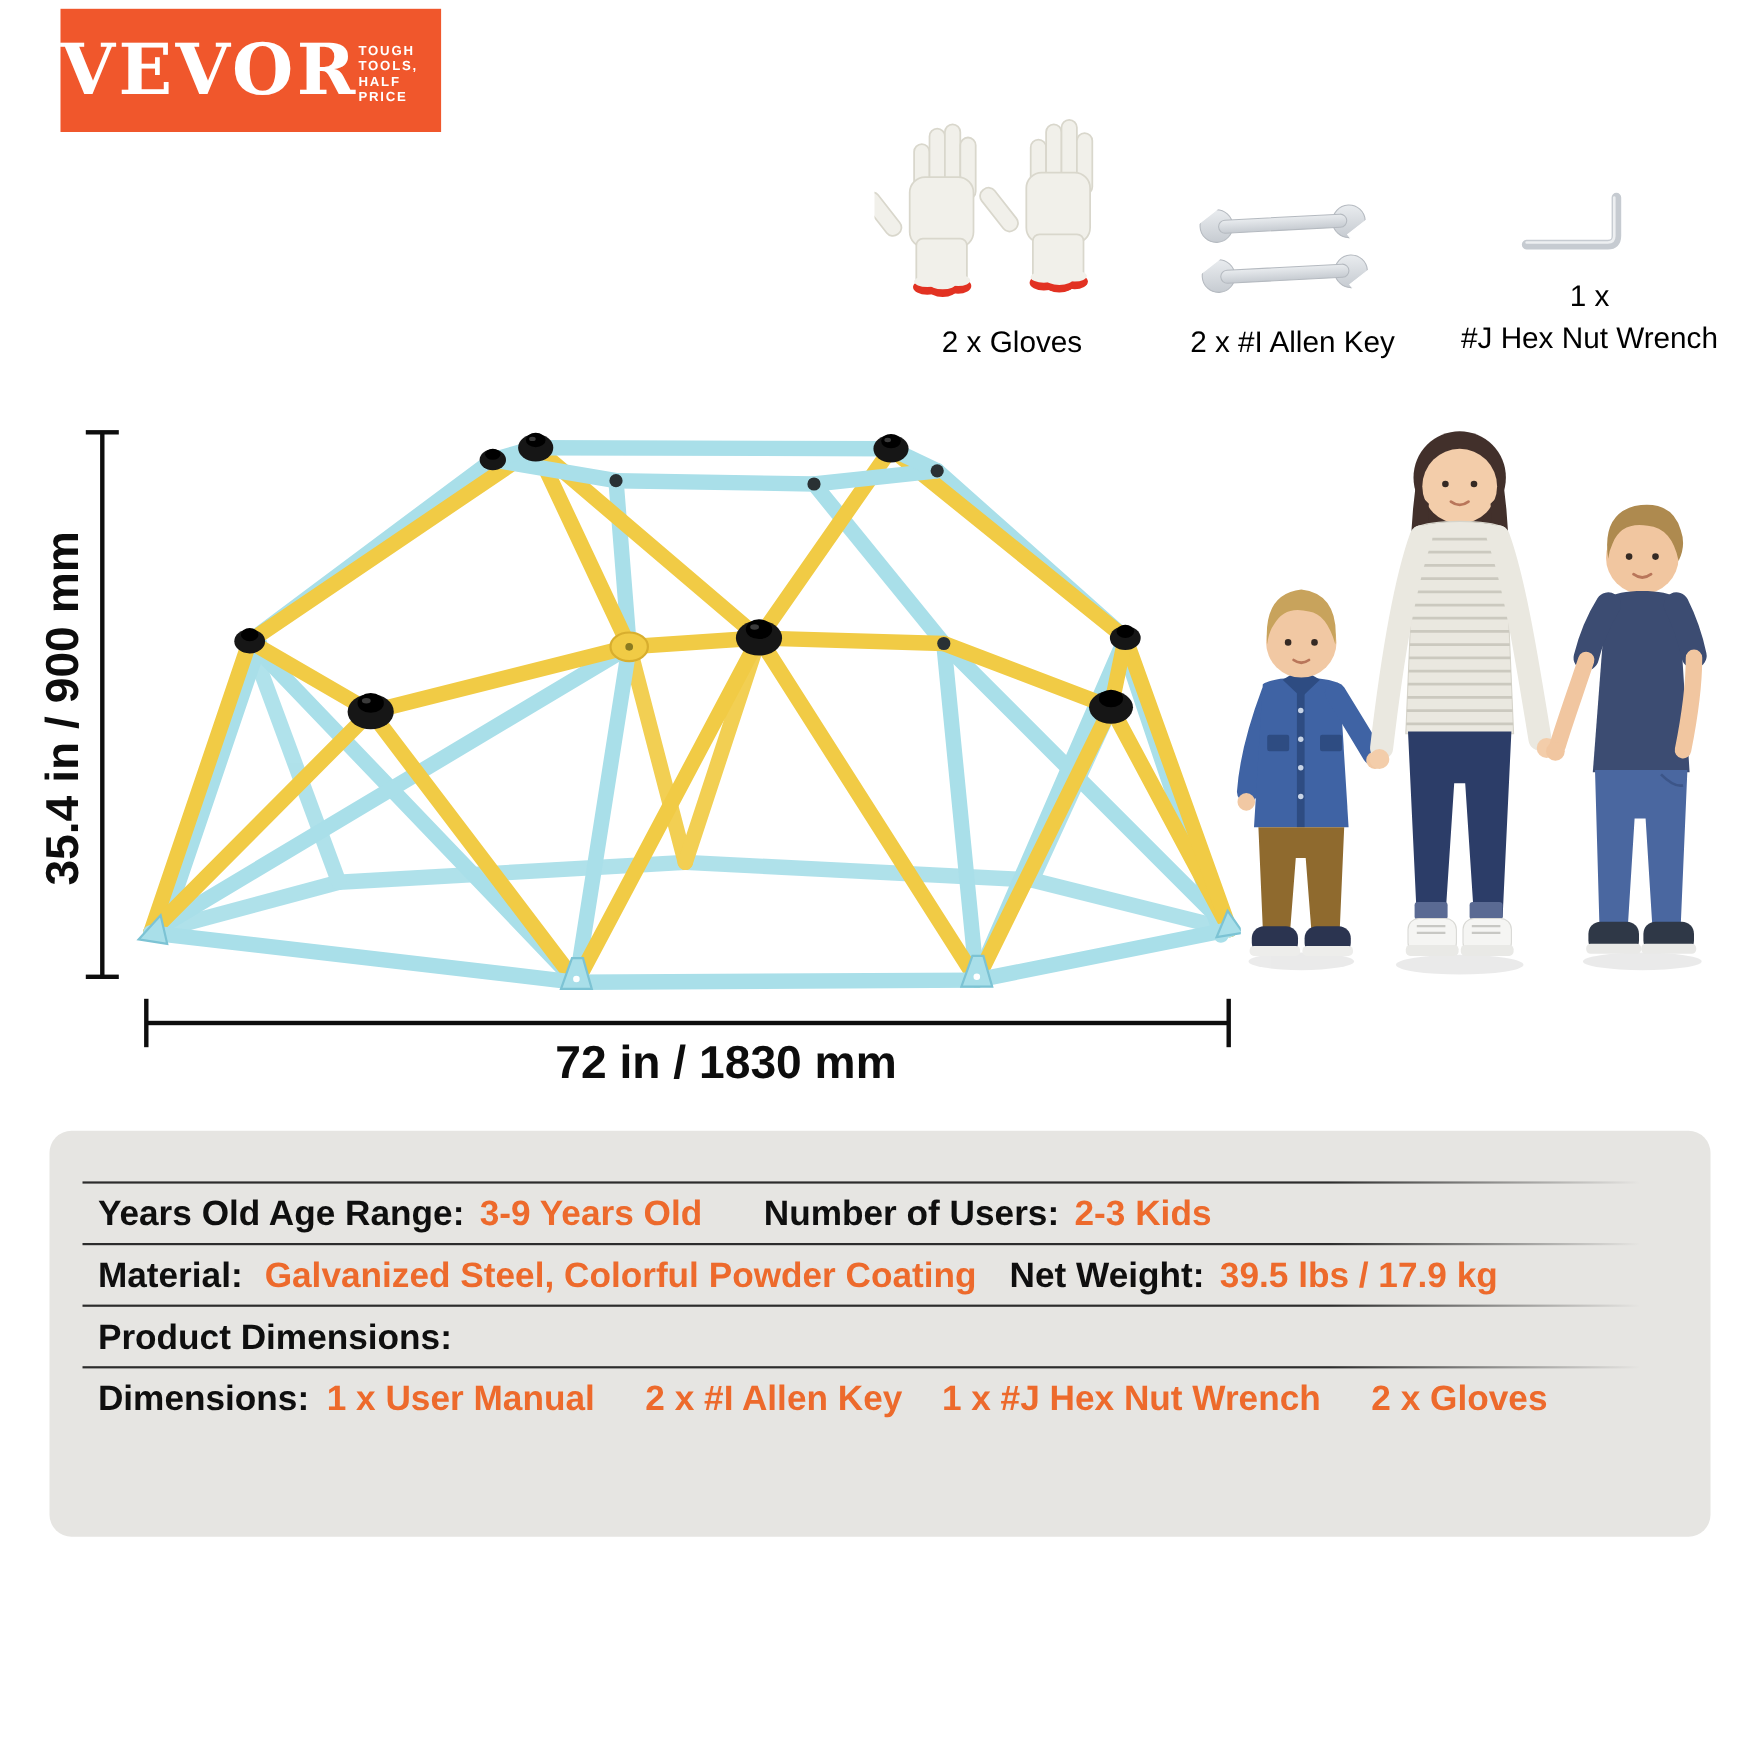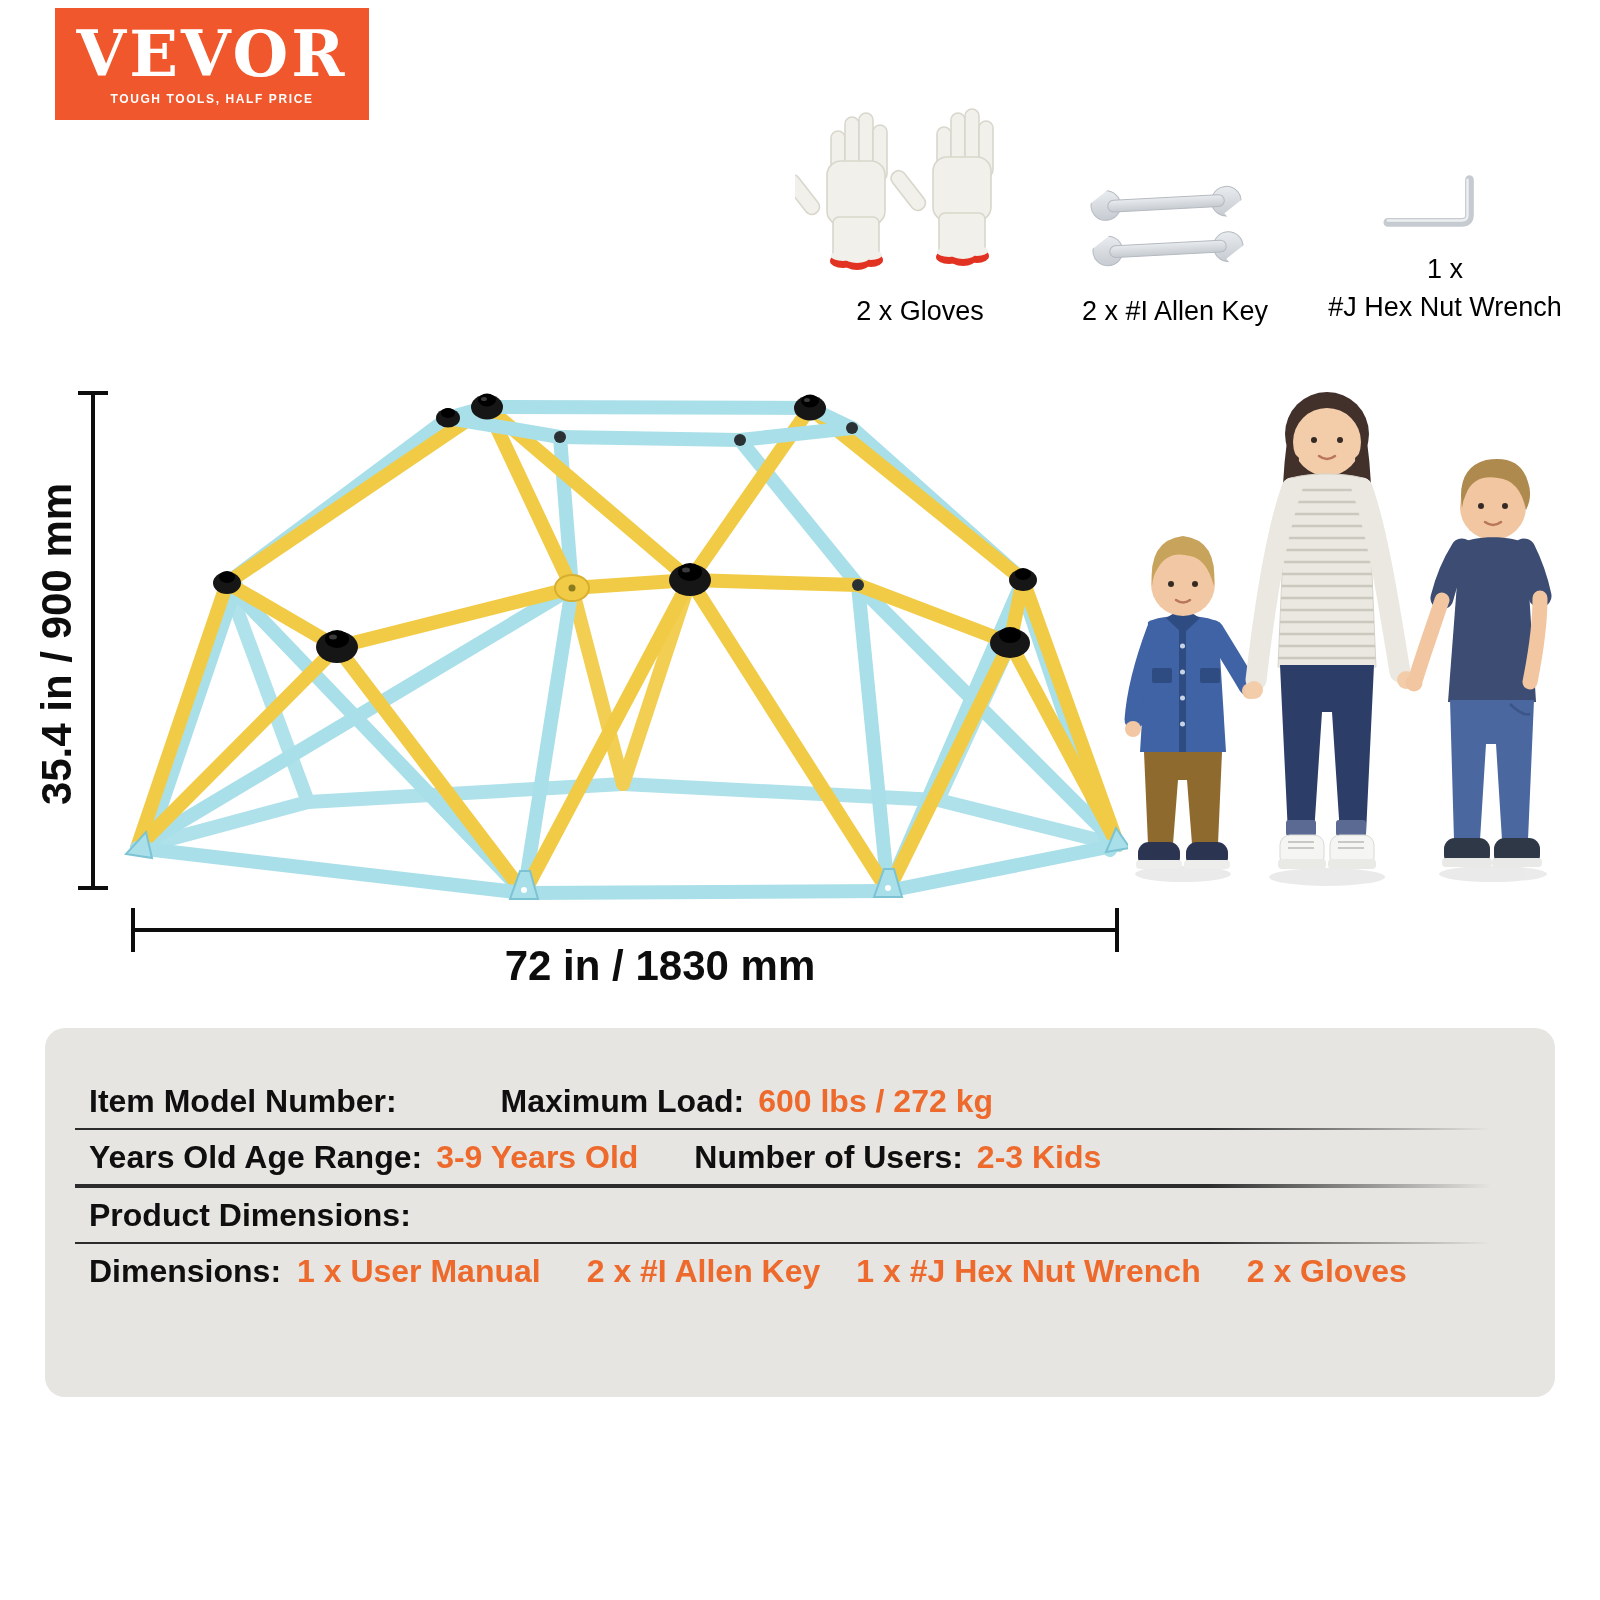--- a/index.html
+++ b/index.html
@@ -4,22 +4,22 @@
 <style>
   :root{
     --logo-orange:#f0572c; --accent-orange:#ed6a2c; --panel-gray:#e6e5e2;
     --divider-dark:#2c2c2c; --dome-yellow:#f1cb45; --dome-yellow-dark:#d8ae2e;
     --dome-blue:#a9dfe9; --dome-blue-dark:#7cc3d4; --knob-black:#161616; --text-black:#0f0f0f;
   }
   html,body{margin:0;padding:0;background:#fff;}
   #canvas{position:relative;width:1600px;height:1600px;background:#fff;overflow:hidden;
           font-family:"Liberation Sans",sans-serif;color:var(--text-black);}
   
-  .logo{position:absolute;left:55px;top:8px;width:314px;height:112px;background:var(--logo-orange);
-        display:flex;flex-direction:column;align-items:center;justify-content:center;}
+  .logo{position:absolute;left:55px;top:8px;width:346px;height:112px;background:var(--logo-orange);
+        display:flex;flex-direction:row;align-items:center;justify-content:flex-end;}
   .logo .brand{font-family:"DejaVu Serif","Liberation Serif",serif;font-weight:bold;color:#fff;
                font-size:64px;line-height:64px;letter-spacing:3px;}
   .logo .tagline{color:#fff;font-weight:bold;font-size:12px;letter-spacing:1.6px;margin-top:6px;}
   
   .acc-label{position:absolute;font-weight:normal;font-size:27px;color:#000;text-align:center;white-space:nowrap;}
   
   .dim{position:absolute;background:#0d0d0d;}
   .dim-label{position:absolute;font-weight:bold;font-size:42px;color:#0d0d0d;text-align:center;white-space:nowrap;}
   
   .spec-panel{position:absolute;left:45px;top:1028px;width:1510px;height:369px;background:var(--panel-gray);
@@ -351,33 +351,34 @@
       <path d="M432,332 Q444,344 452,342" stroke="#3c5588" stroke-width="2.5" fill="none"></path>
       <rect x="366" y="466" width="46" height="28" rx="11" fill="#2f3847"></rect>
       <rect x="416" y="466" width="46" height="28" rx="11" fill="#2f3847"></rect>
       <rect x="364" y="486" width="50" height="9" rx="4" fill="#e9e9e7"></rect>
       <rect x="414" y="486" width="50" height="9" rx="4" fill="#e9e9e7"></rect>
     </g>
   </svg>
 
   <div class="spec-panel">
     <div>
-        <div class="spec-row">
-          <span class="seg-label">Item Model Number:</span>
-          <span class="seg-label" style="margin-left: 104px;">Maximum Load:</span>
-          <span class="seg-value" style="margin-left: 14px;">600 lbs / 272 kg</span>
-        </div>
         <div class="spec-divider"></div>
         <div class="spec-row">
           <span class="seg-label">Years Old Age Range:</span>
           <span class="seg-value" style="margin-left: 14px;">3-9 Years Old</span>
           <span class="seg-label" style="margin-left: 56px;">Number of Users:</span>
           <span class="seg-value" style="margin-left: 14px;">2-3 Kids</span>
         </div>
         <div class="spec-divider"></div>
+        <div class="spec-row">
+          <span class="seg-label">Material:</span>
+          <span class="seg-value" style="margin-left: 20px;">Galvanized Steel, Colorful Powder Coating</span>
+          <span class="seg-label" style="margin-left: 30px;">Net Weight:</span>
+          <span class="seg-value" style="margin-left: 14px;">39.5 lbs&nbsp;/ 17.9 kg</span>
+        </div>
         <div class="spec-divider"></div>
         <div class="spec-row">
           <span class="seg-label">Product Dimensions:</span>
         </div>
         <div class="spec-divider"></div>
         <div class="spec-row">
           <span class="seg-label">Dimensions:</span>
           <span class="seg-value" style="margin-left: 16px;">1 x User Manual</span>
           <span class="seg-value" style="margin-left: 46px;">2 x #I Allen Key</span>
           <span class="seg-value" style="margin-left: 36px;">1 x #J Hex Nut Wrench</span>

